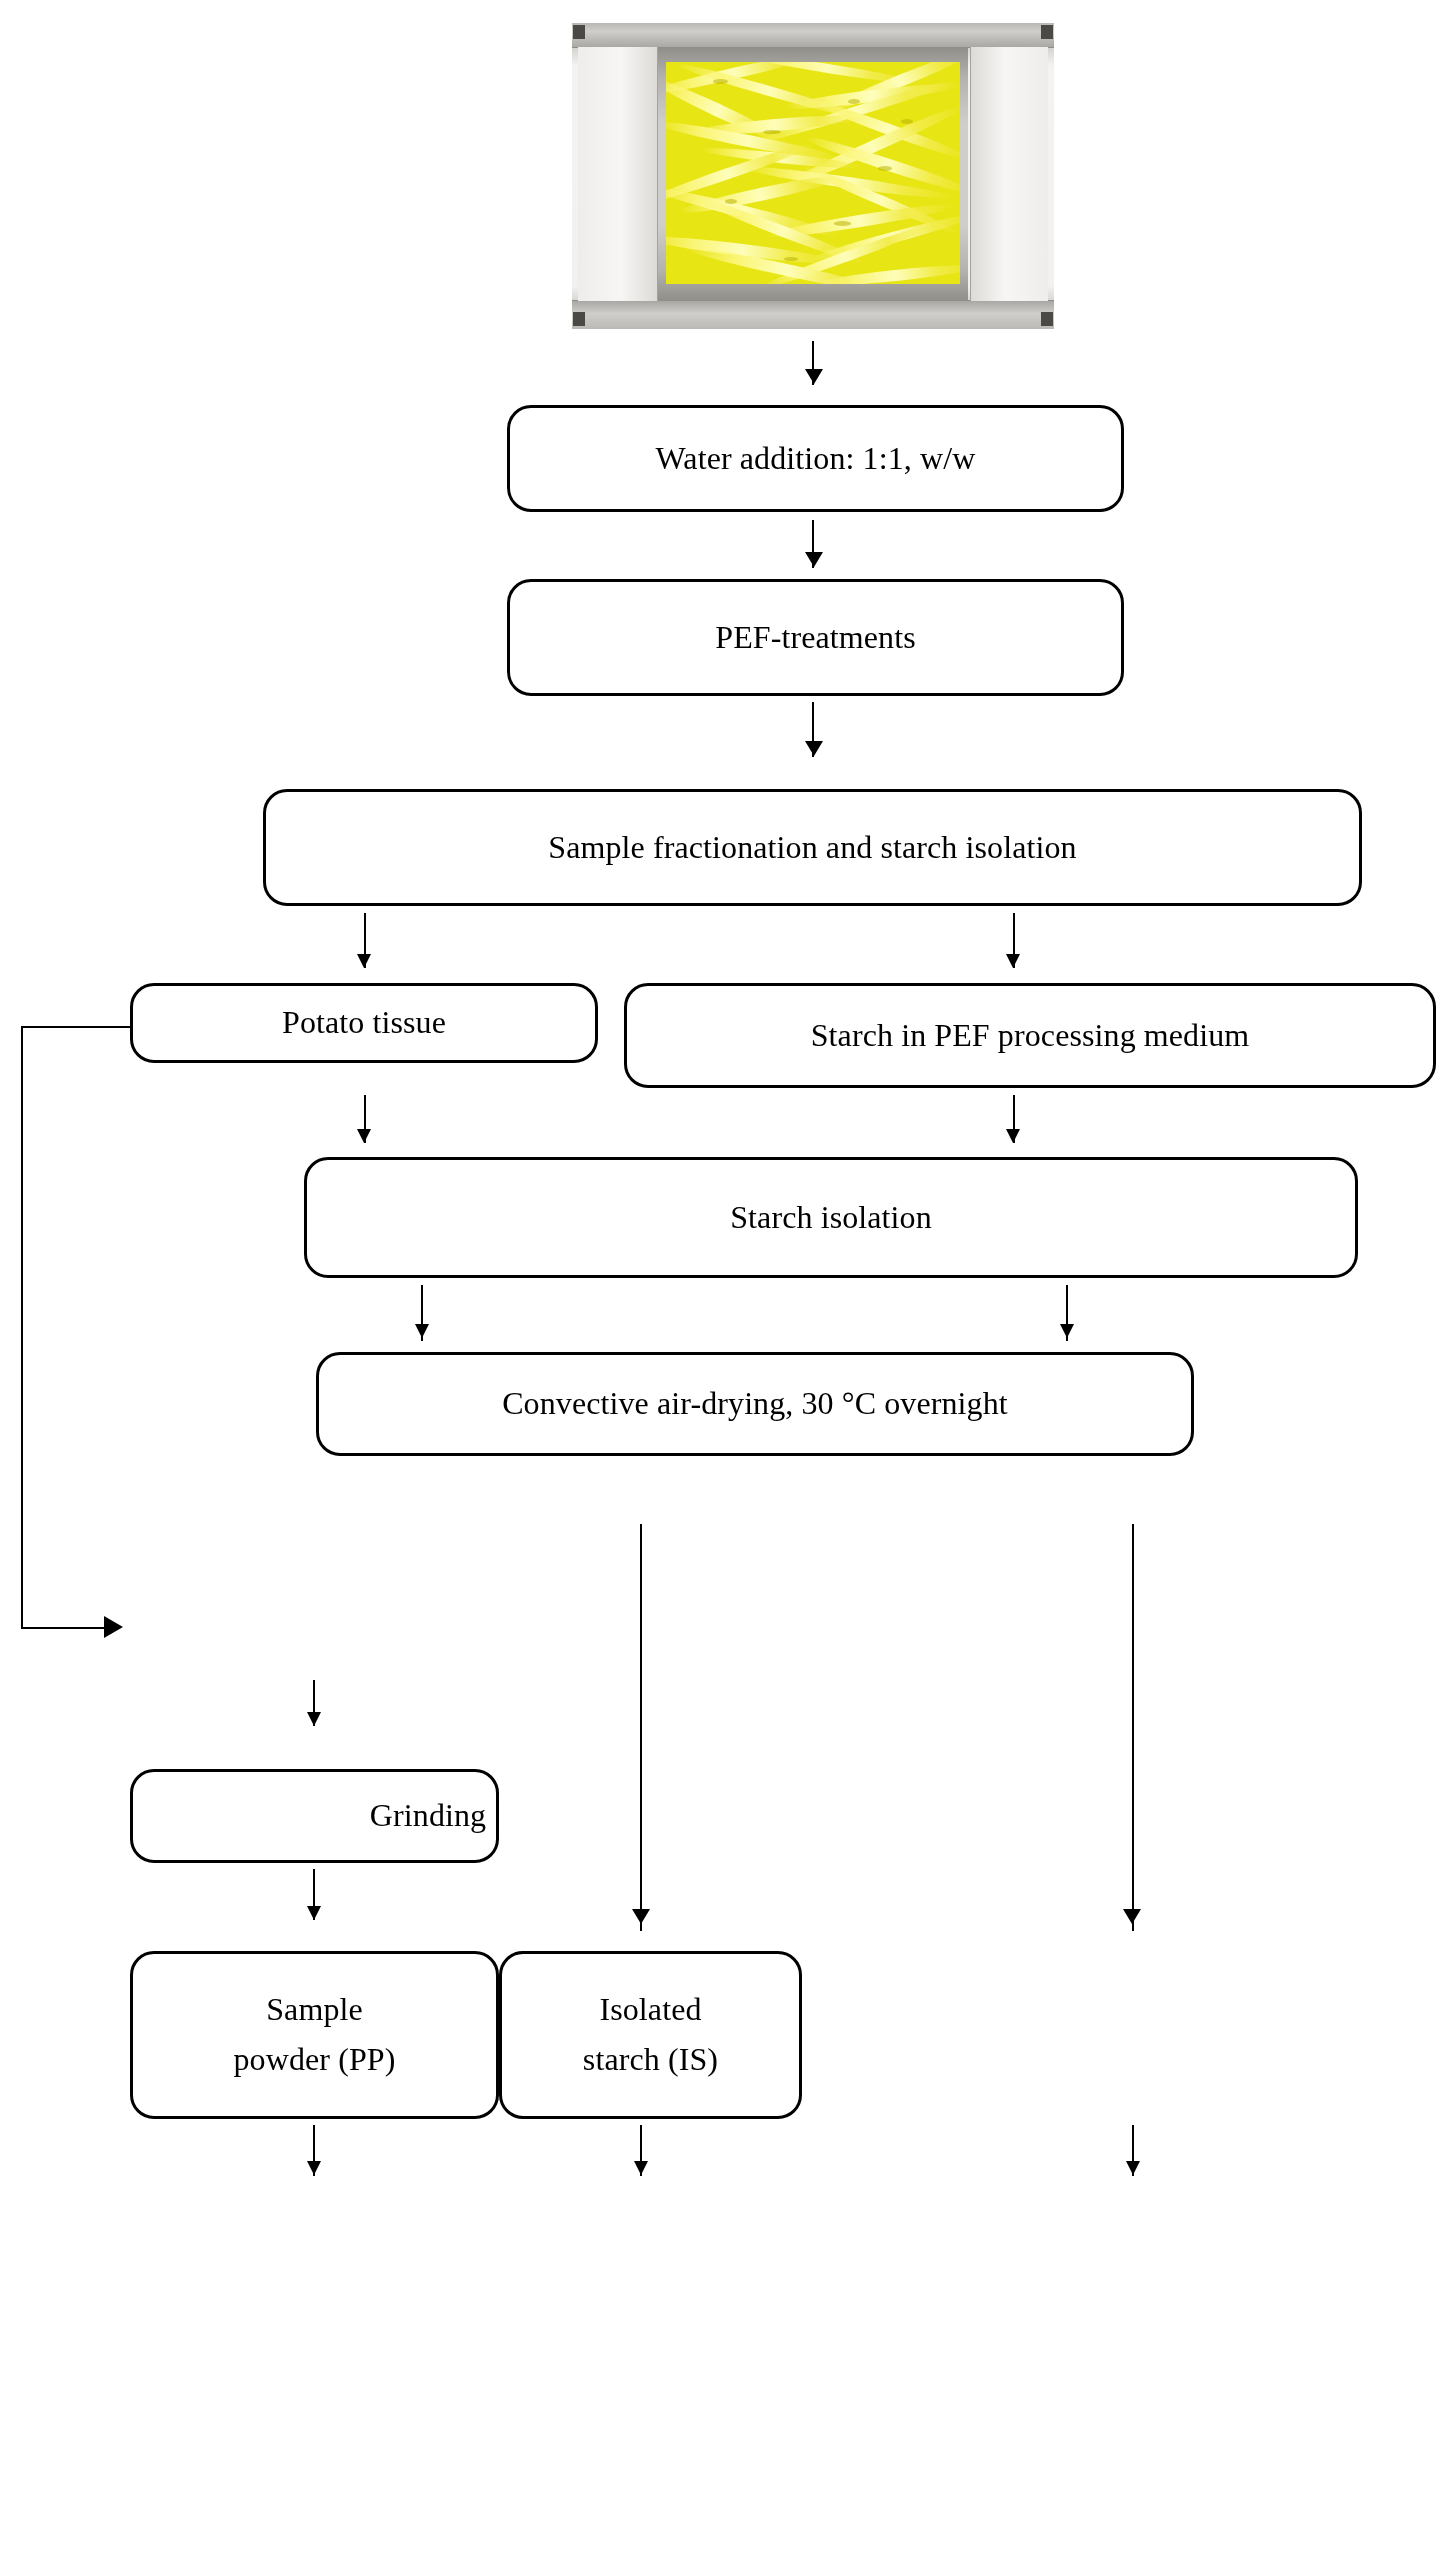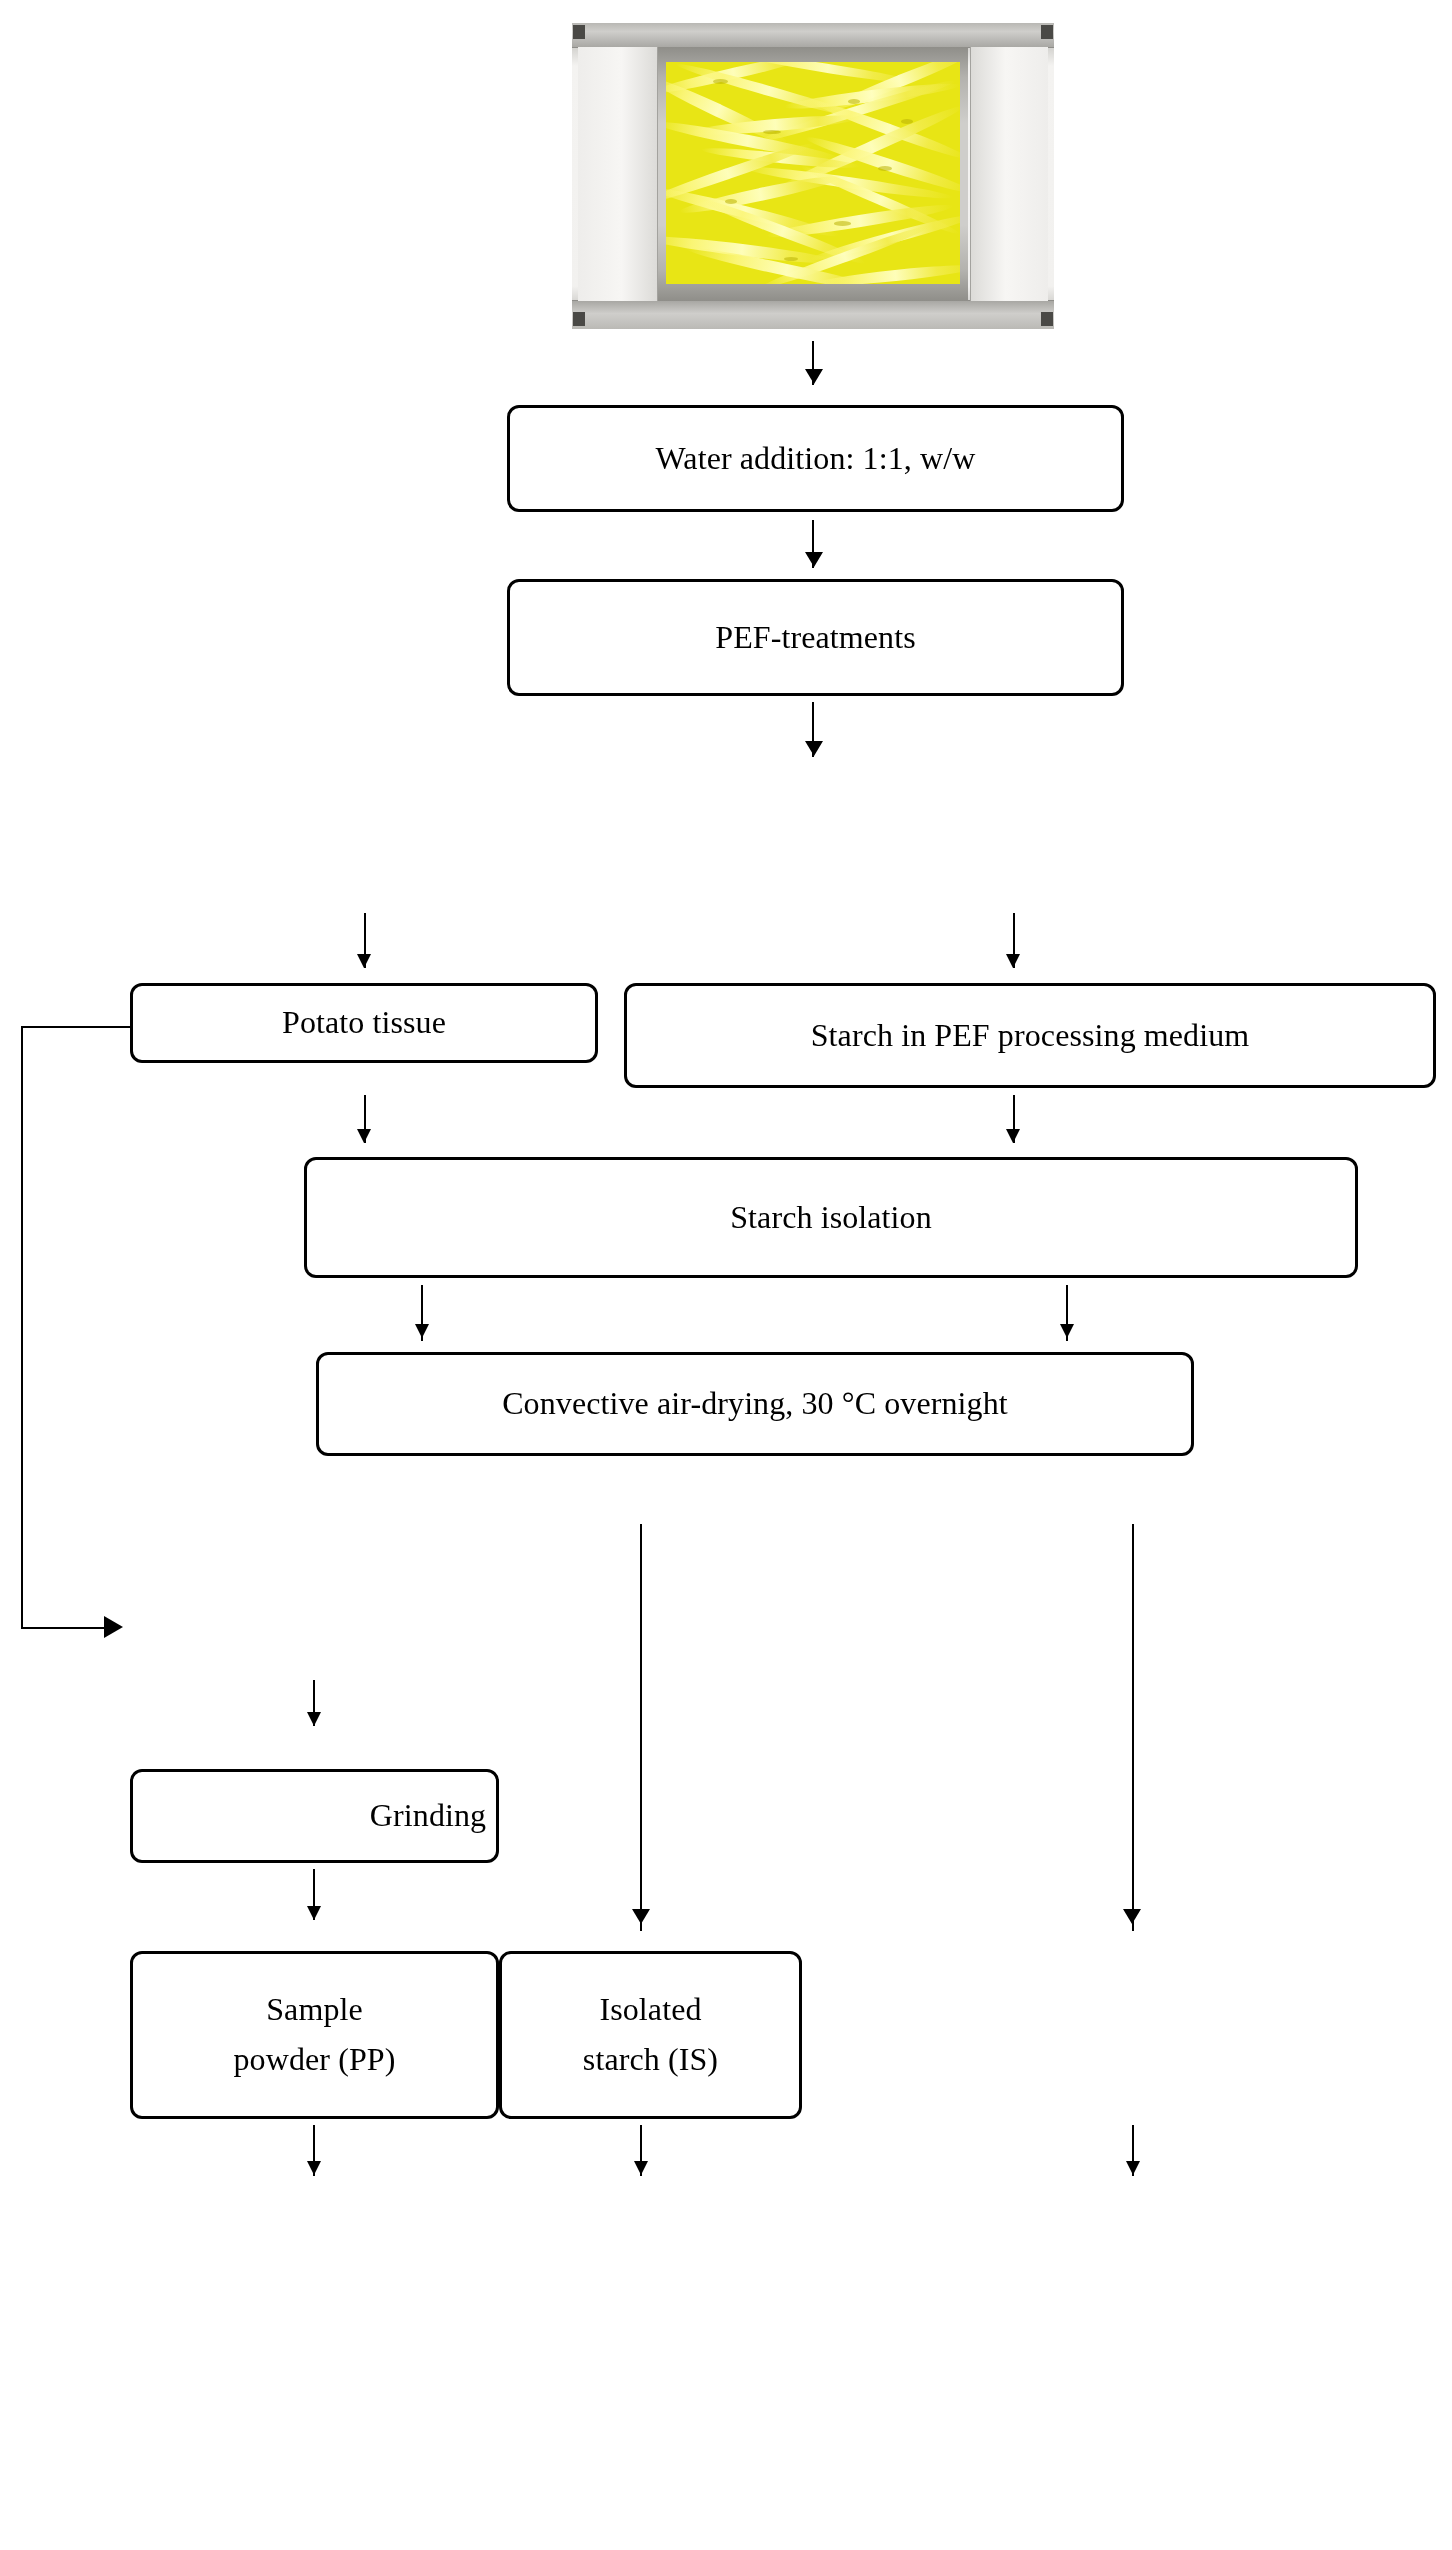--- a/index.html
+++ b/index.html
@@ -15,21 +15,21 @@
     height:2550px;
     background:#ffffff;
     overflow:hidden;
   }
 
   
   .node{
     position:absolute;
     box-sizing:border-box;
     border:3.5px solid #000;
-    border-radius:12px;
+    border-radius:24px;
     background:#fff;
     display:flex;
     align-items:center;
     justify-content:center;
     text-align:center;
     font-size:32px;
     line-height:1.30;
     letter-spacing:0.1px;
     padding:2.8px 9.8px;
   }
@@ -197,20 +197,23 @@
   <div class="vline" style="left:812px;top:520px;height:48px;"></div>
   <div class="ahead-down" style="left:805px;top:552px;"></div>
 
   <div class="node" style="left:507px;top:579px;width:617px;height:117px;">
     <span class="lbl">PEF-treatments</span>
   </div>
 
   <div class="vline" style="left:812px;top:702px;height:55px;"></div>
   <div class="ahead-down" style="left:805px;top:741px;"></div>
 
+  <div class="node" style="left:263px;top:789px;width:1099px;height:117px;">
+    <span class="lbl">Sample fractionation and starch isolation</span>
+  </div>
 
   <div class="vline" style="left:364px;top:913px;height:55px;"></div>
   <div class="ahead-down thin" style="left:357px;top:954px;"></div>
 
   <div class="vline" style="left:1013px;top:913px;height:55px;"></div>
   <div class="ahead-down thin" style="left:1006px;top:954px;"></div>
 
   <div class="node" style="left:130px;top:983px;width:468px;height:80px;">
     <span class="lbl">Potato tissue</span>
   </div>

